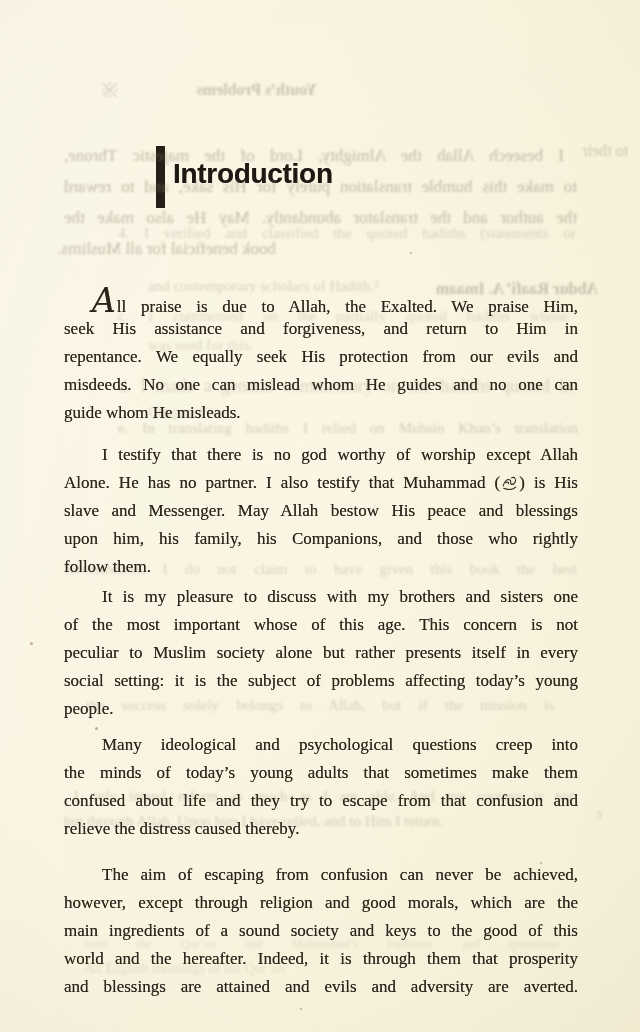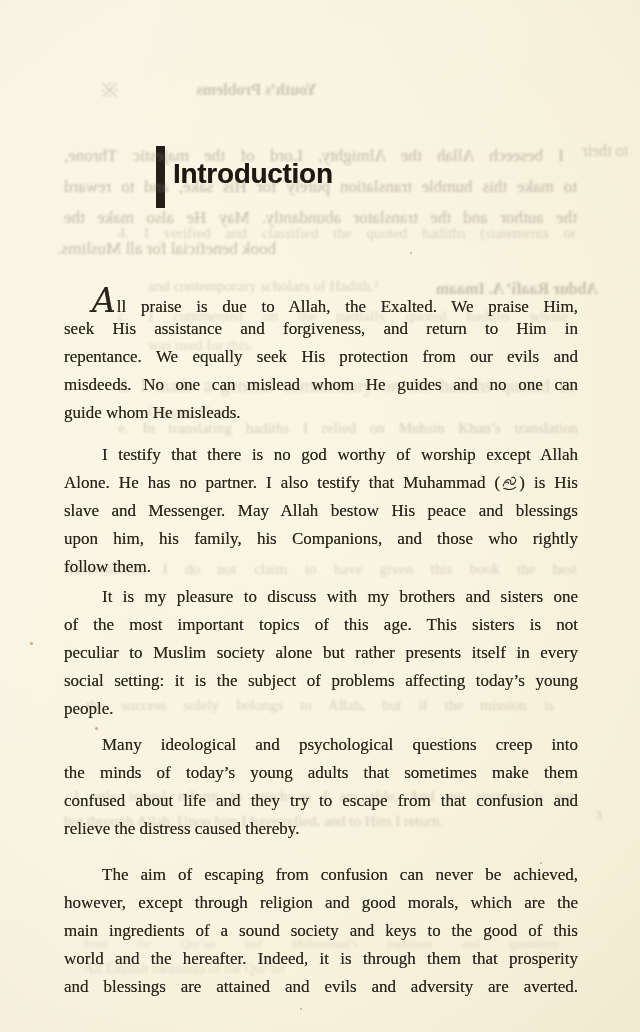--- a/index.html
+++ b/index.html
@@ -95,21 +95,21 @@
                 <path d="M5.5 9.5 C7 7.5 9.5 8.5 8.5 10.5"></path>
                 <path d="M12.5 3.5 C14 2.2 16 2.8 16.5 4.2"></path>
               </g>
             </svg></span>) is His</div>
         <div class="line">slave and Messenger. May Allah bestow His peace and blessings</div>
         <div class="line">upon him, his family, his Companions, and those who rightly</div>
         <div class="line last">follow them.</div>
       </div>
       <div class="para" style="margin-top: 2px;">
         <div class="line first-indent">It is my pleasure to discuss with my brothers and sisters one</div>
-        <div class="line">of the most important topics of this age. This sisters is not</div>
+        <div class="line">of the most important whose of this age. This concern is not</div>
         <div class="line">peculiar to Muslim society alone but rather presents itself in every</div>
         <div class="line">social setting: it is the subject of problems affecting today’s young</div>
         <div class="line last">people.</div>
       </div>
       <div class="para" style="margin-top: 8px;">
         <div class="line first-indent">Many ideological and psychological questions creep into</div>
         <div class="line">the minds of today’s young adults that sometimes make them</div>
         <div class="line">confused about life and they try to escape from that confusion and</div>
         <div class="line last">relieve the distress caused thereby.</div>
       </div>

